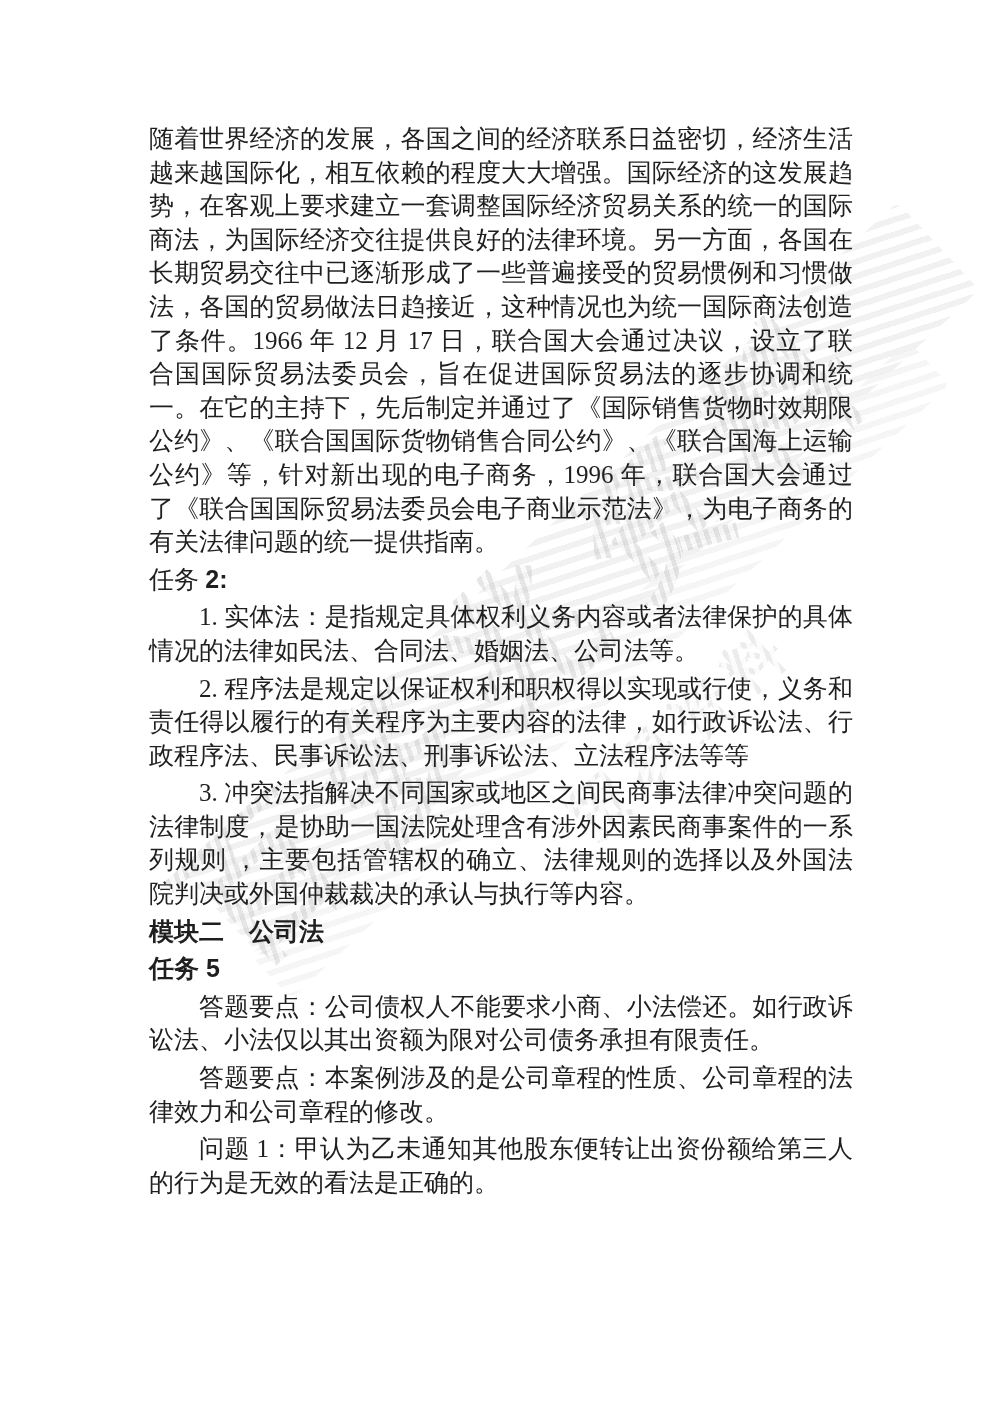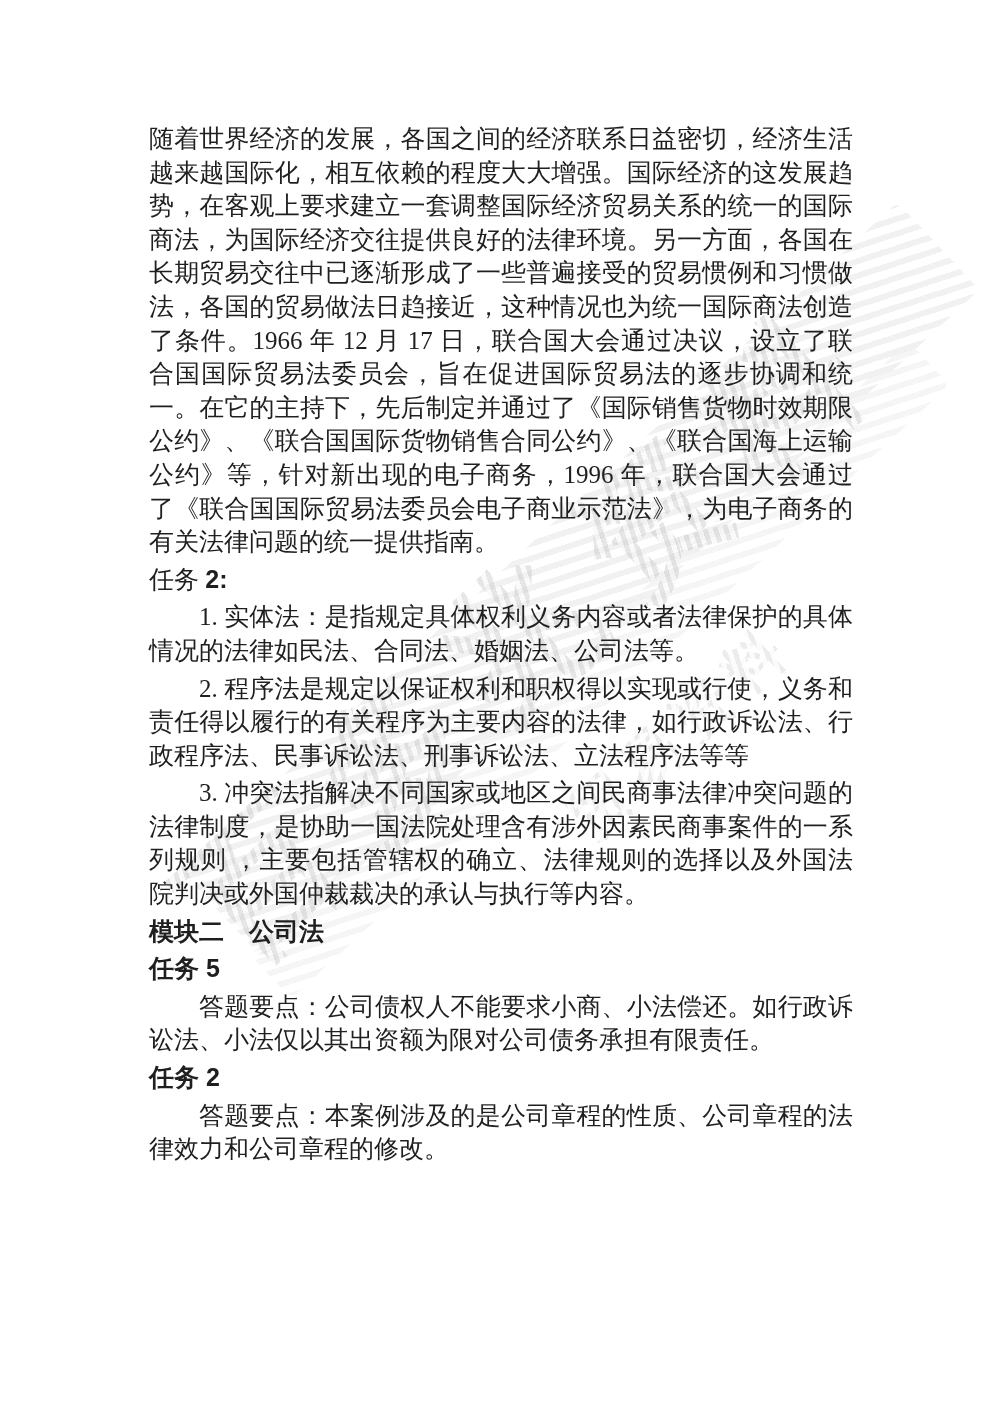--- a/index.html
+++ b/index.html
@@ -119,19 +119,19 @@
     <p class="p-indent">3. 冲突法指解决不同国家或地区之间民商事法律冲突问题的法律制度，是协助一国法院处理含有涉外因素民商事案件的一系列规则 ，主要包括管辖权的确立、法律规则的选择以及外国法院判决或外国仲裁裁决的承认与执行等内容。</p>
 
 
 
     <p class="h-bold mod-heading">模块二　公司法</p>
 
     <p class="h-bold">任务 5</p>
 
     <p class="p-indent">答题要点：公司债权人不能要求小商、小法偿还。如行政诉讼法、小法仅以其出资额为限对公司债务承担有限责任。</p>
 
-    <p class="h-bold">任务 2</p>
 
     <p class="p-indent">答题要点：本案例涉及的是公司章程的性质、公司章程的法律效力和公司章程的修改。</p>
 
+    <p class="p-indent">问题 1：甲认为乙未通知其他股东便转让出资份额给第三人的行为是无效的看法是正确的。</p>
 
   </div>
 </div>
 
 </body></html>

